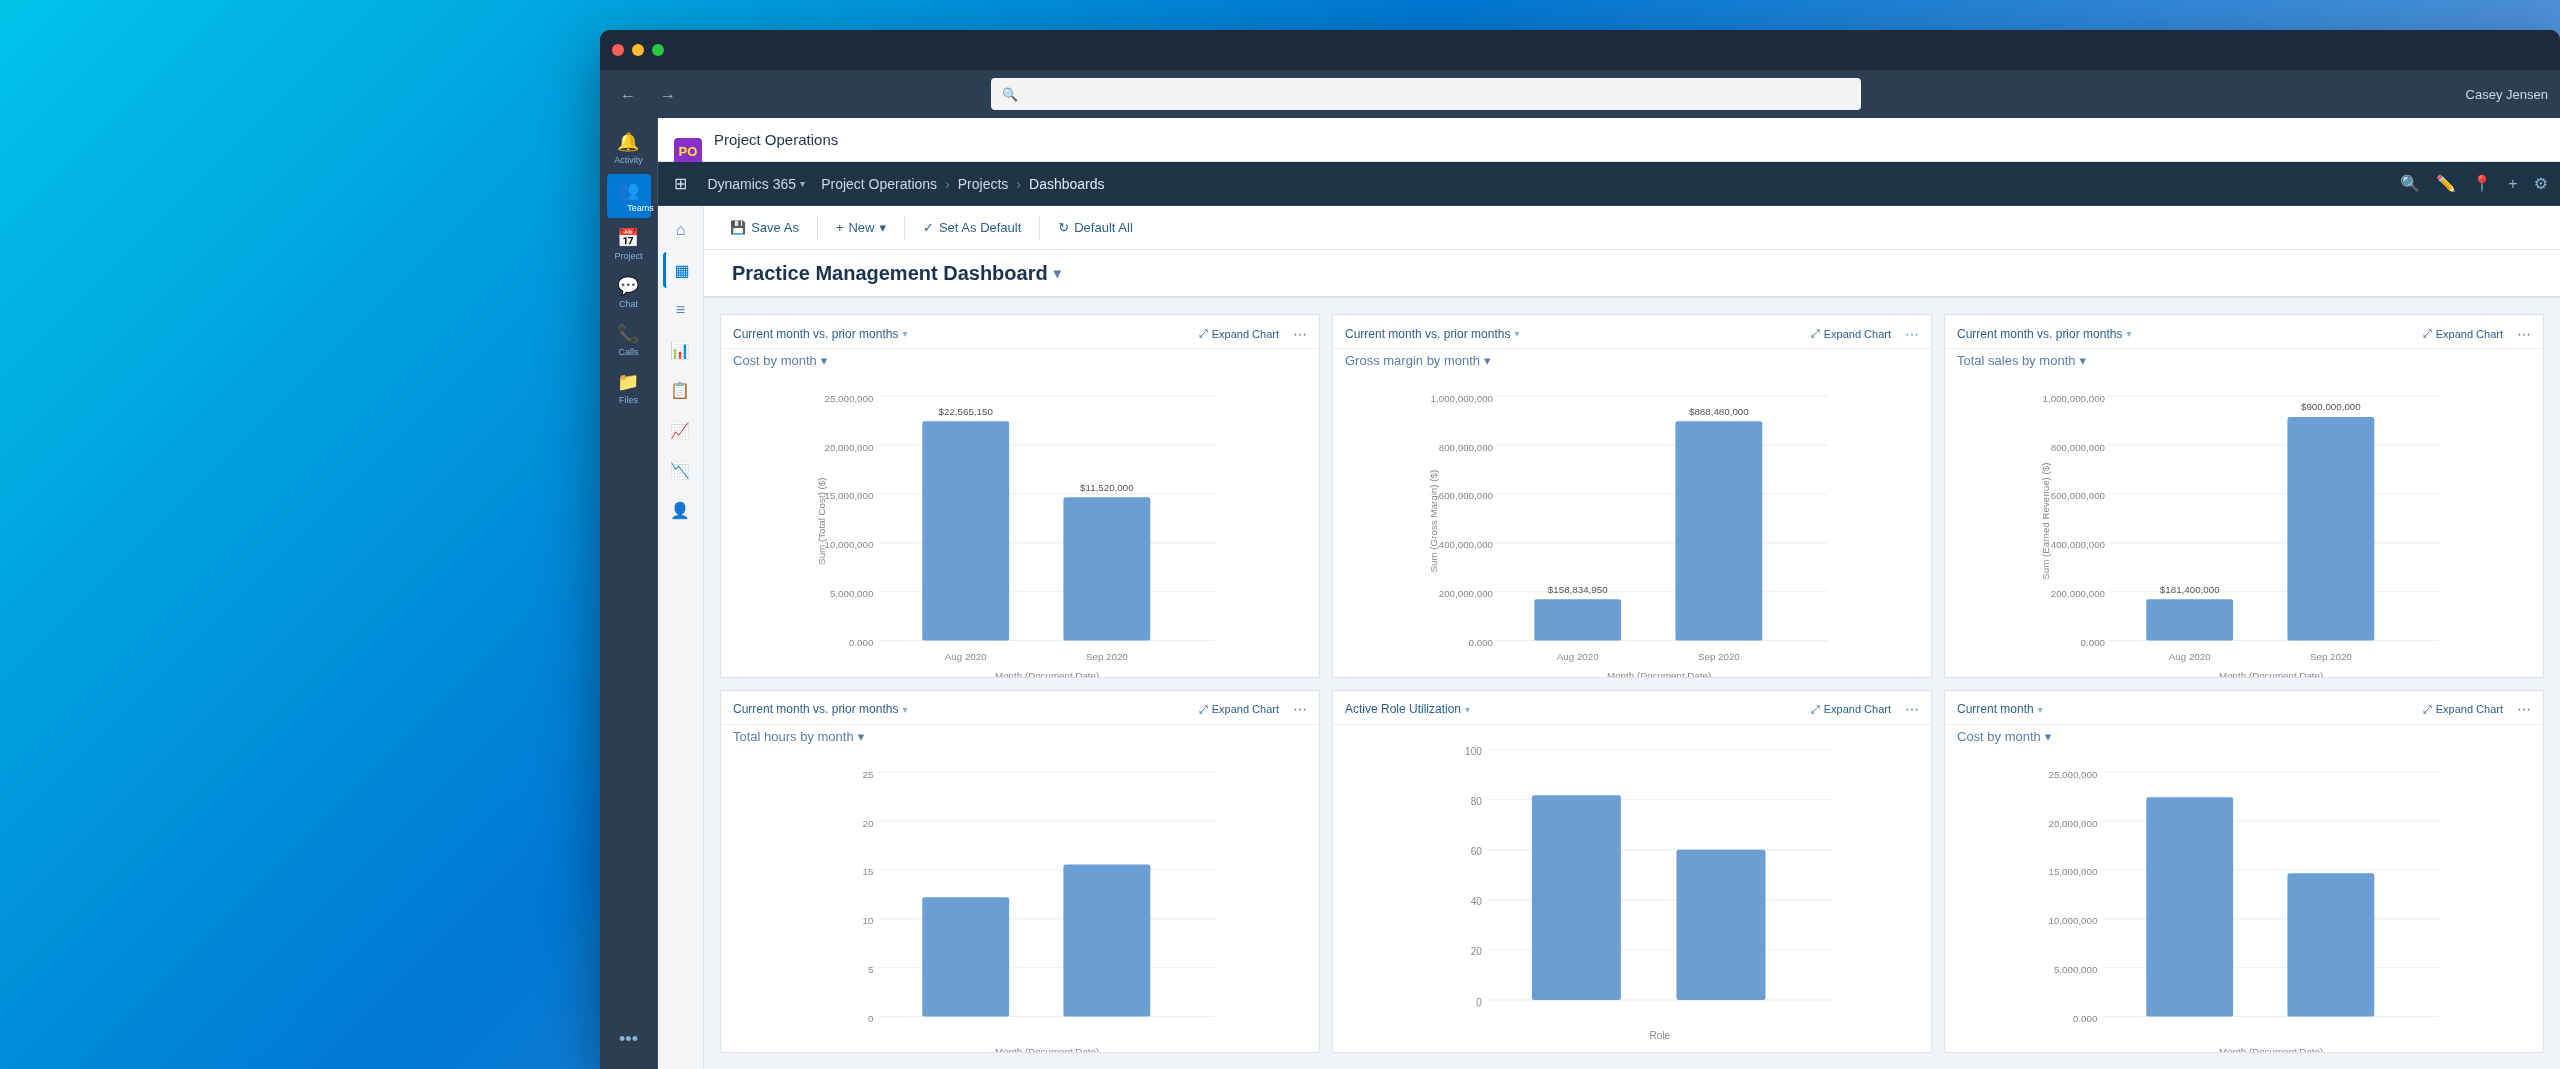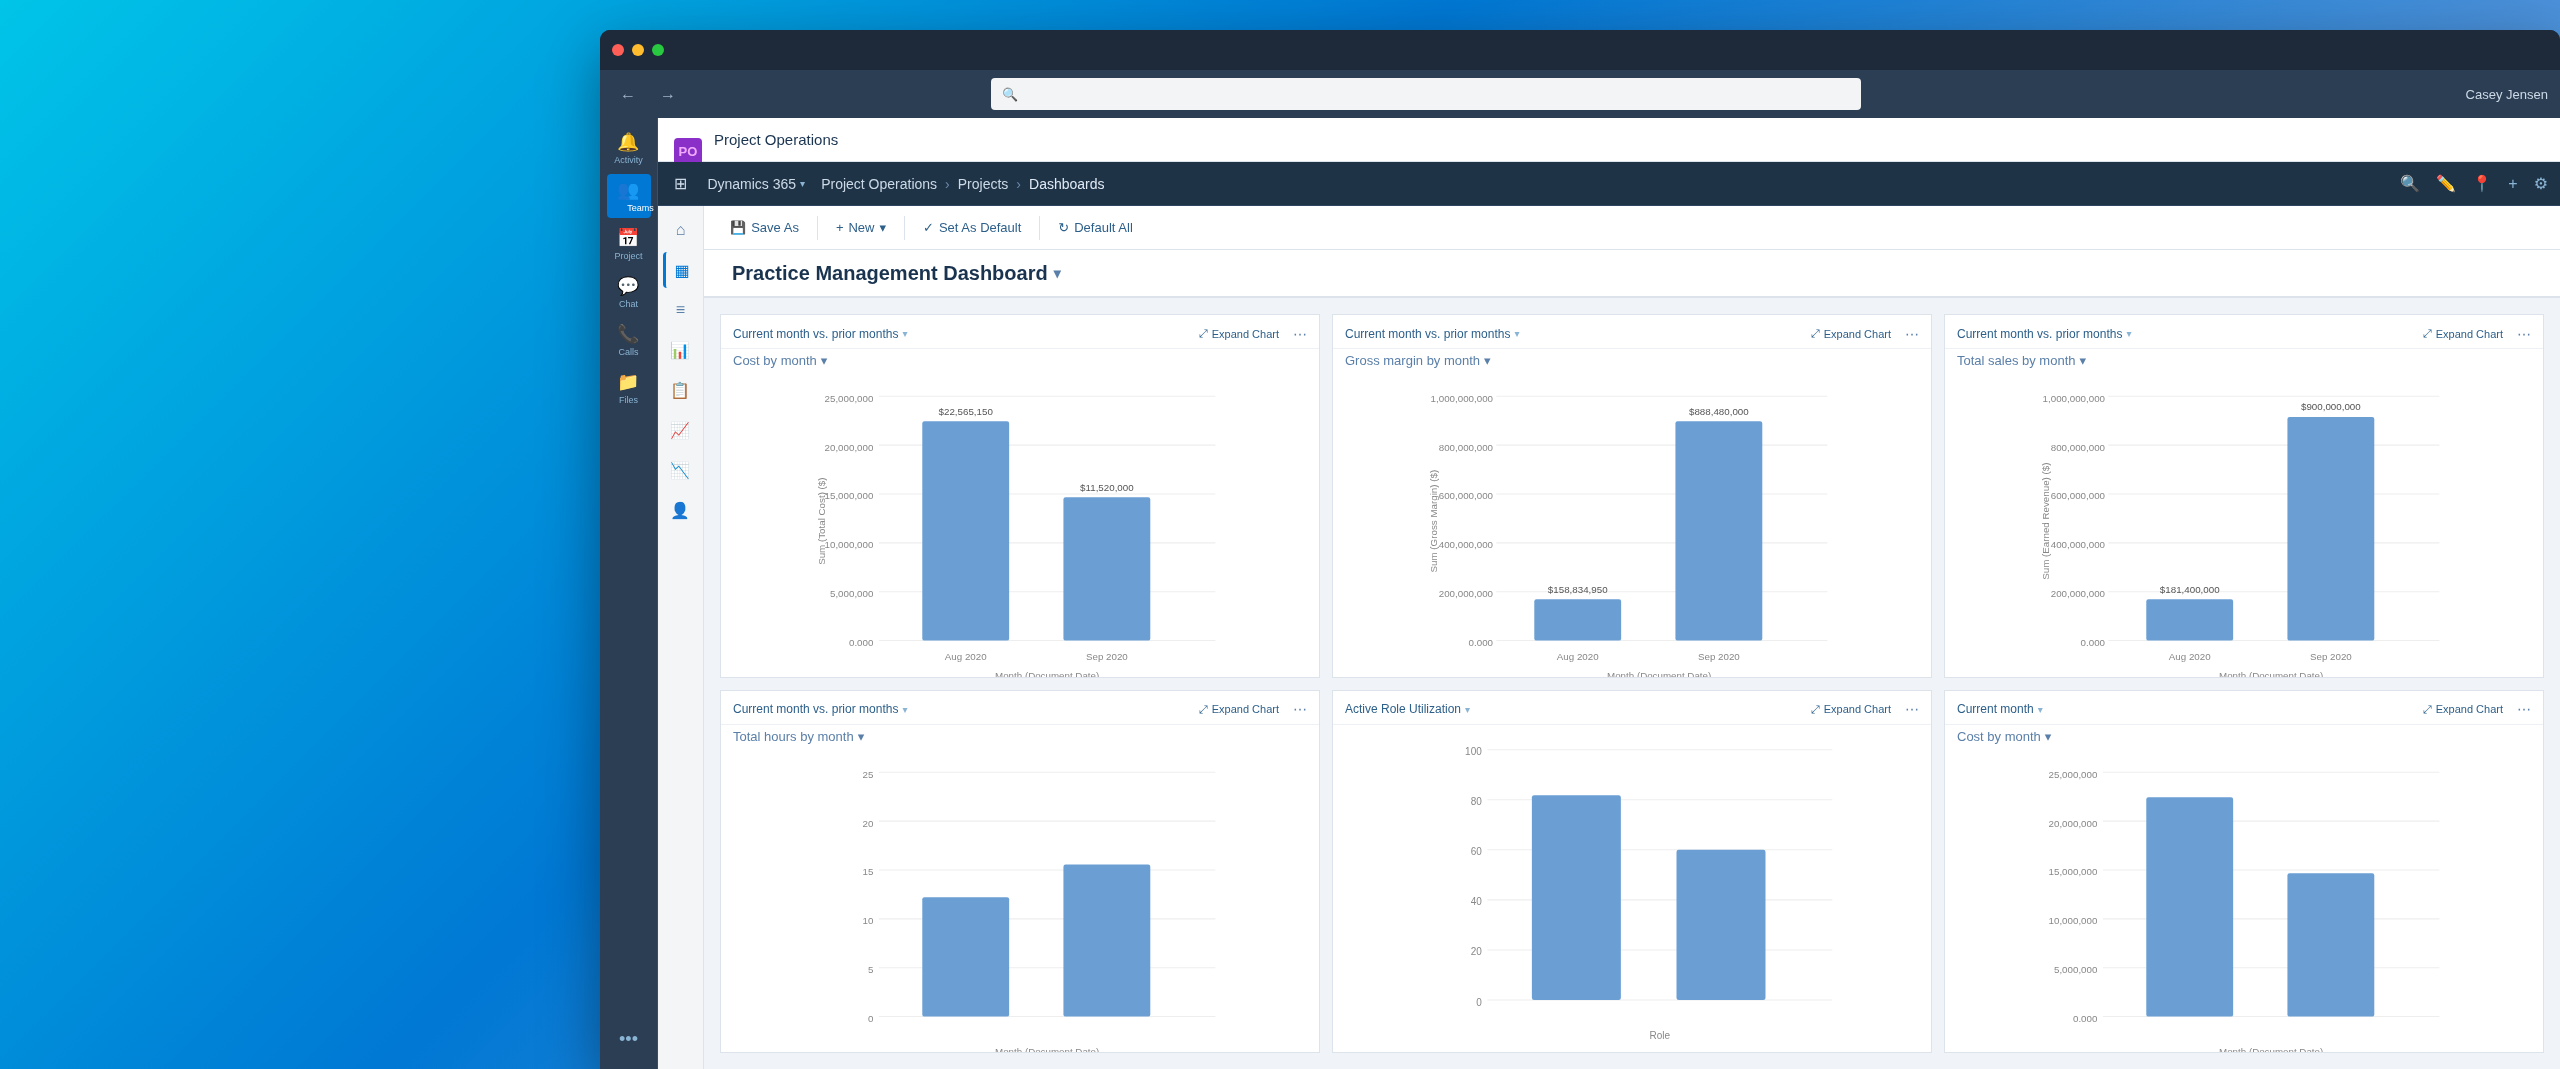--- a/index.html
+++ b/index.html
@@ -346,21 +346,21 @@
       border-bottom: 1px solid #dce3ea;
     }
     .proj-ops-logo {
       width: 28px;
       height: 28px;
       background: #8b2fc9;
       border-radius: 4px;
       display: flex;
       align-items: center;
       justify-content: center;
-      color: #f0abfc;
+      color: #fde047;
       font-size: 13px;
       font-weight: 700;
       margin-top: 24px;
     }
     .proj-ops-title {
       font-size: 15px;
       color: #1a3450;
       font-weight: 500;
     }
   </style>

